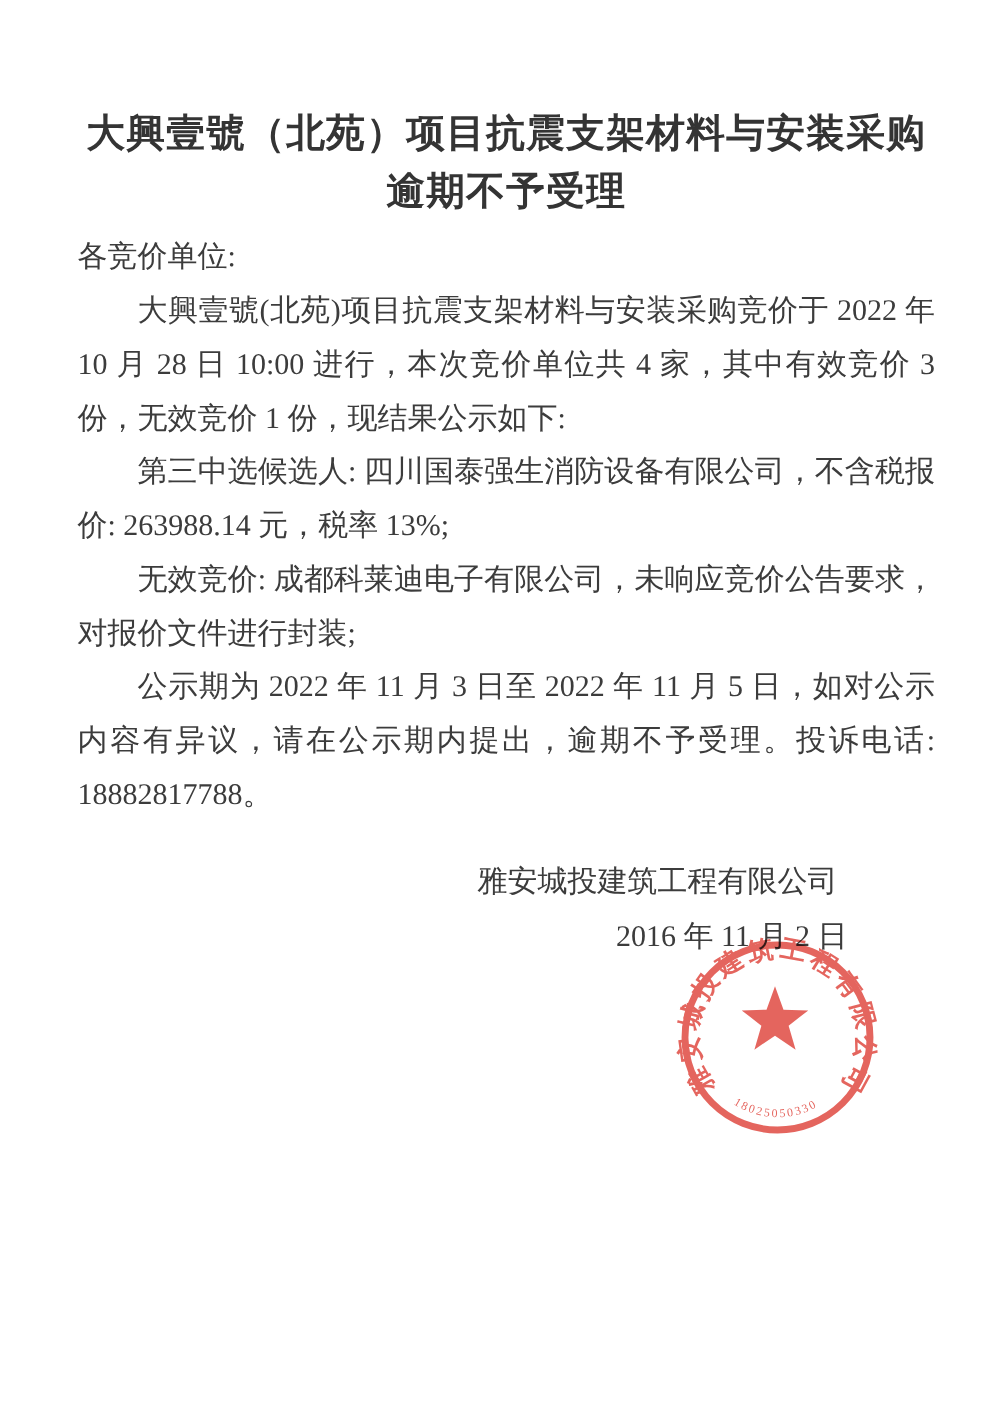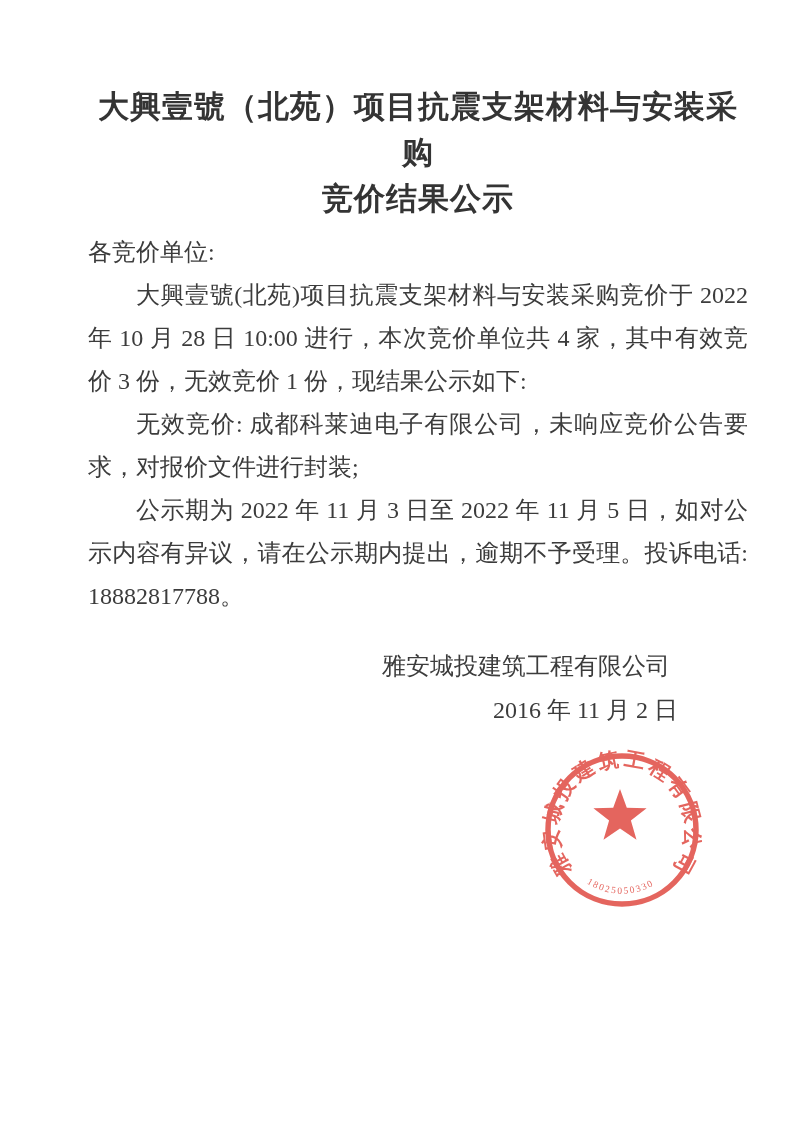--- a/index.html
+++ b/index.html
@@ -7,21 +7,20 @@
   body {
     width: 800px; height: 1131px;
     font-family: "Liberation Serif", "DejaVu Serif", serif;
     overflow: hidden;
   }
   .page {
     position: relative;
     width: 800px; height: 993px;
     background: #ffffff;
     color: #3c3c3c;
-    padding-left: 26px;
   }
   .doc {
     padding: 84px 52px 0 62px;
   }
   .title {
     text-align: center;
     font-size: 31px;
     font-weight: 700;
     line-height: 46px;
     color: #343434;
@@ -67,26 +66,27 @@
 </style>
 </head>
 <body>
 
 <div class="page">
 
   <div class="doc">
 
     <div class="title">
       <div>大興壹號（北苑）项目抗震支架材料与安装采购</div>
-      <div>竞价结果公示</div>
+      <div>逾期不予受理</div>
     </div>
 
     <div class="body-text">
       <p class="salutation">各竞价单位:</p>
       <p class="para">大興壹號(北苑)项目抗震支架材料与安装采购竞价于 2022 年 10 月 28 日 10:00 进行，本次竞价单位共 4 家，其中有效竞价 3 份，无效竞价 1 份，现结果公示如下:</p>
+      <p class="para">第三中选候选人: 四川国泰强生消防设备有限公司，不含税报价: 263988.14 元，税率 13%;</p>
       <p class="para">无效竞价: 成都科莱迪电子有限公司，未响应竞价公告要求，对报价文件进行封装;</p>
       <p class="para">公示期为 2022 年 11 月 3 日至 2022 年 11 月 5 日，如对公示内容有异议，请在公示期内提出，逾期不予受理。投诉电话: 18882817788。</p>
     </div>
 
     <div class="signature-block">
       <div class="signature-company">雅安城投建筑工程有限公司</div>
       <div class="signature-date">2016 年 11 月 2 日</div>
     </div>
 
   </div>

